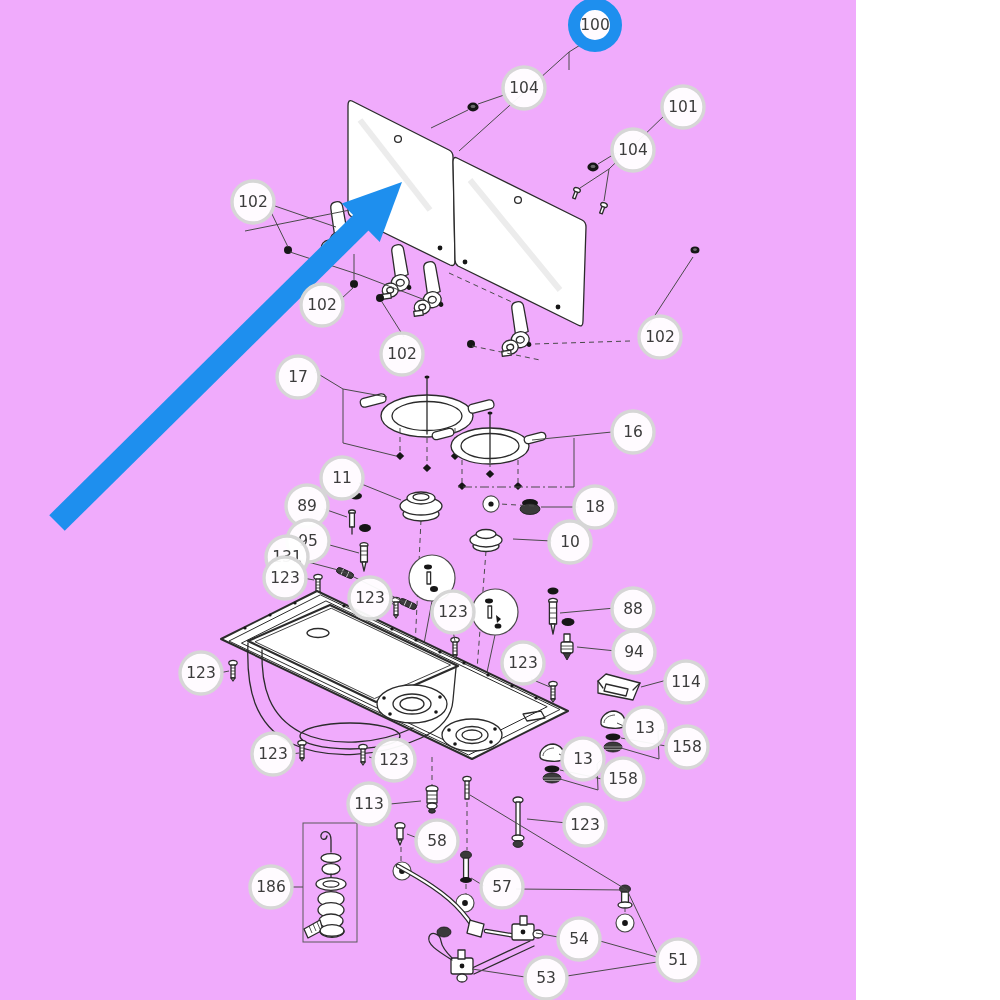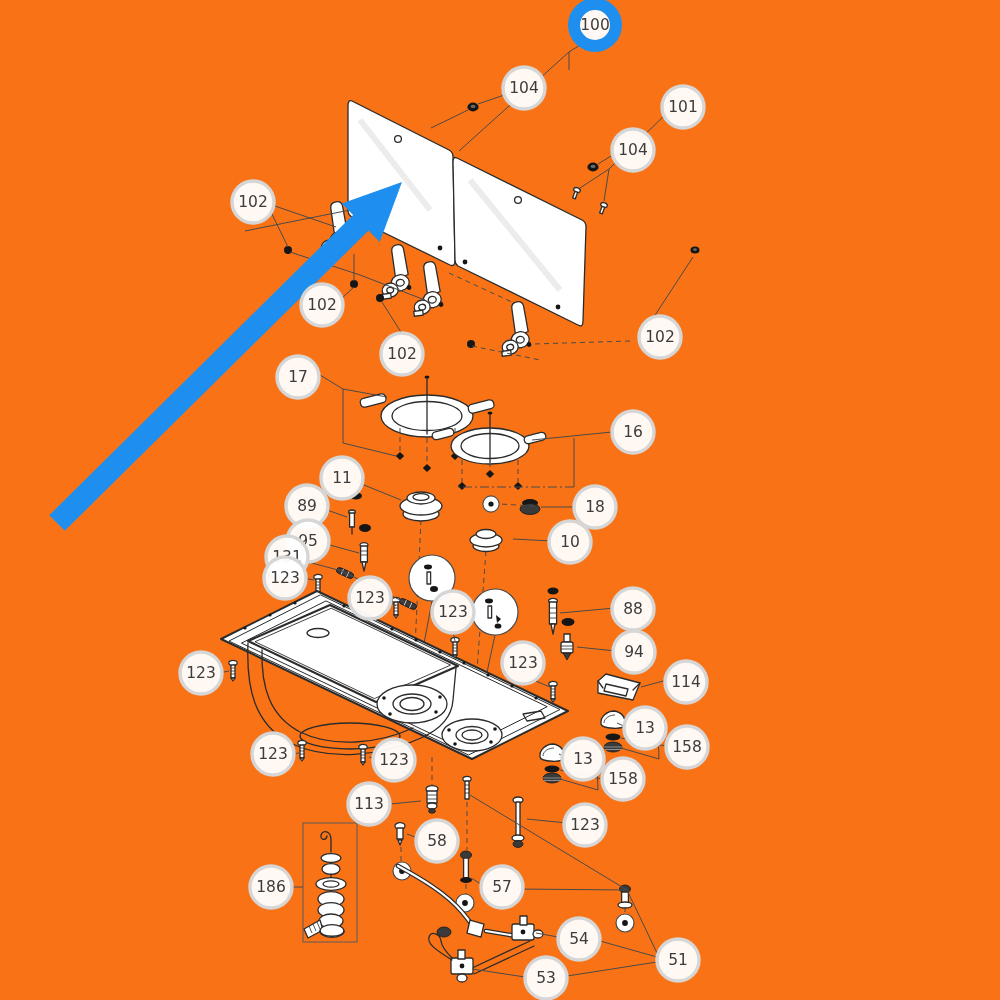--- a/index.html
+++ b/index.html
@@ -1,16 +1,16 @@
 <!DOCTYPE html>
 <html style="--accent: #1e8fee; --ring: #d6d6d6; --btxt: #3c3c3c;"><head>
 <meta charset="utf-8">
 <style>
   html,body{margin:0;padding:0;background:#fff;}
-  .stage{position:relative;width:1000px;height:1000px;background:#f97316;overflow:hidden;
+  .stage{position:relative;width:856px;height:1000px;background:#f0abfc;overflow:hidden;
          font-family:"DejaVu Sans","Liberation Sans",sans-serif;}
   svg{display:block}
   
   .pt  {fill:#ffffff;stroke:#2b2b2b;stroke-width:1.3;stroke-linejoin:round;stroke-linecap:round;}
   .ptn {fill:none;stroke:#2b2b2b;stroke-width:1.3;stroke-linejoin:round;stroke-linecap:round;}
   .ptthin{fill:none;stroke:#2b2b2b;stroke-width:0.8;}
   .ptd {fill:#161616;stroke:none;}
   .ptg {fill:#3a3a3a;stroke:#161616;stroke-width:0.8;}
   .ln  {fill:none;stroke:#4a4a4a;stroke-width:1;}
   .lnd {fill:none;stroke:#4a4a4a;stroke-width:1;stroke-dasharray:5 4;}

